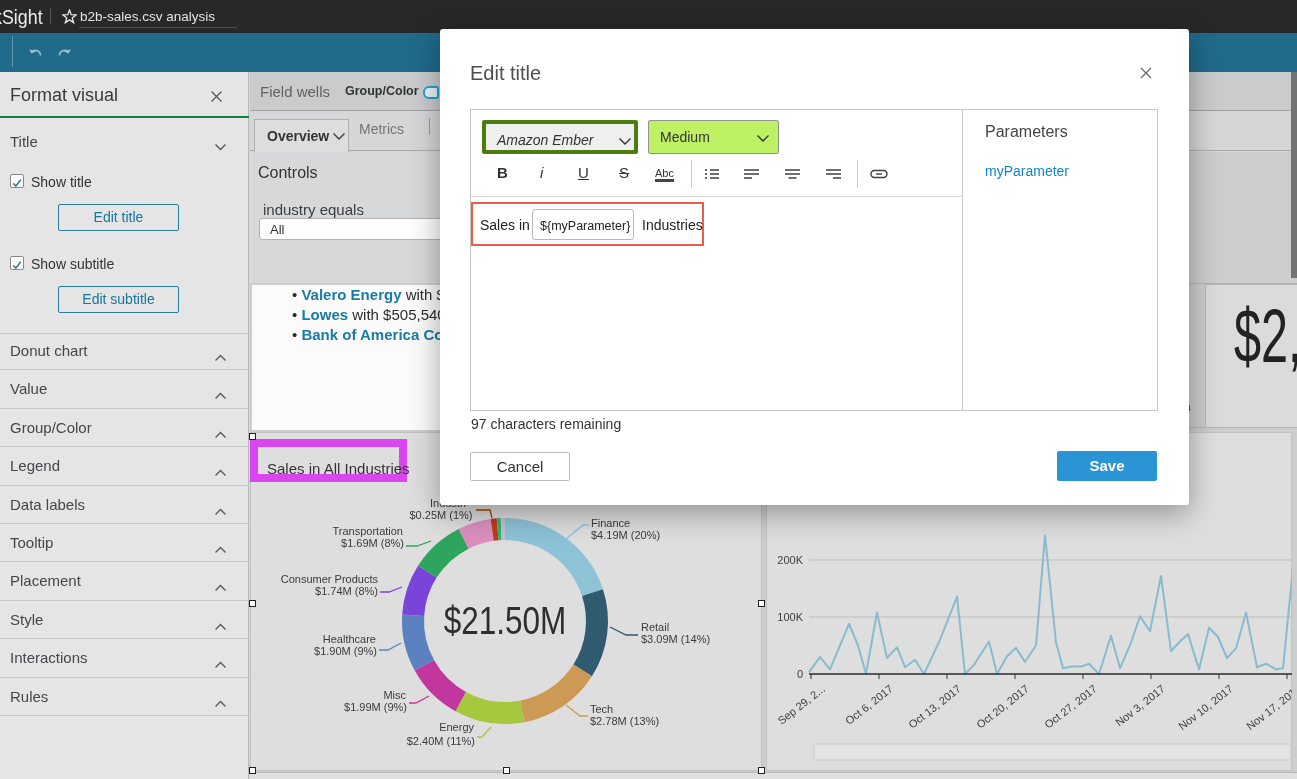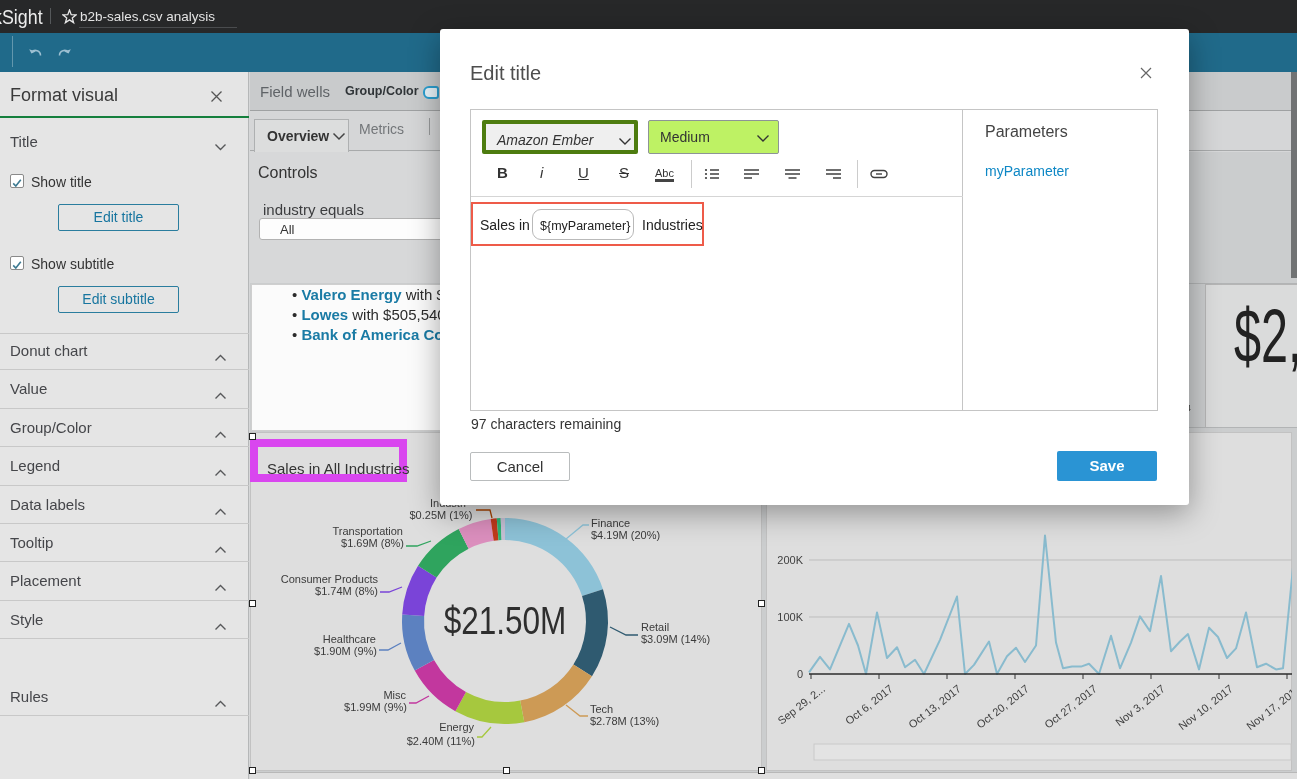--- a/index.html
+++ b/index.html
@@ -93,20 +93,26 @@
       <span style="position:absolute;right:22px;top:16px;"><svg width="13" height="8" viewBox="0 0 13 8">
           <path d="M1.5 6.5 L6.5 1.5 L11.5 6.5" fill="none" stroke="#57585a" stroke-width="1.4"></path>
         </svg></span>
     </div>
     <div style="position:absolute;left:0;top:528.8px;width:249px;height:38.4px;border-bottom:1px solid #c8c8c8;">
       <span style="position:absolute;left:10px;top:10px;font-size:15px;color:#45464a;">Style</span>
       <span style="position:absolute;right:22px;top:16px;"><svg width="13" height="8" viewBox="0 0 13 8">
           <path d="M1.5 6.5 L6.5 1.5 L11.5 6.5" fill="none" stroke="#57585a" stroke-width="1.4"></path>
         </svg></span>
     </div>
+    <div style="position:absolute;left:0;top:567.2px;width:249px;height:38.4px;border-bottom:1px solid #c8c8c8;">
+      <span style="position:absolute;left:10px;top:10px;font-size:15px;color:#45464a;">Interactions</span>
+      <span style="position:absolute;right:22px;top:16px;"><svg width="13" height="8" viewBox="0 0 13 8">
+          <path d="M1.5 6.5 L6.5 1.5 L11.5 6.5" fill="none" stroke="#57585a" stroke-width="1.4"></path>
+        </svg></span>
+    </div>
     <div style="position:absolute;left:0;top:605.6px;width:249px;height:38.4px;border-bottom:1px solid #c8c8c8;">
       <span style="position:absolute;left:10px;top:10px;font-size:15px;color:#45464a;">Rules</span>
       <span style="position:absolute;right:22px;top:16px;"><svg width="13" height="8" viewBox="0 0 13 8">
           <path d="M1.5 6.5 L6.5 1.5 L11.5 6.5" fill="none" stroke="#57585a" stroke-width="1.4"></path>
         </svg></span>
     </div>
 </div>
 
 <div class="abs" style="left:250px;top:72px;width:1047px;height:39px;background:#c9cbcc;border-bottom:1px solid #9fa1a2;">
   <span class="abs" style="left:10px;top:11px;font-size:15px;color:#5f6367;">Field wells</span>
@@ -122,21 +128,21 @@
   </div>
   <span class="abs" style="left:109px;top:9px;font-size:14px;color:#737679;">Metrics</span>
   <div class="abs" style="left:179px;top:6px;width:1px;height:17px;background:#97999a;"></div>
 </div>
 
 <div class="abs" style="left:250px;top:152px;width:1047px;height:627px;background:#cbcdce;">
   <div class="abs" style="left:0;top:0;width:511px;height:131px;background:#d7d8d9;"></div>
   <span class="abs" style="left:8px;top:12px;font-size:16px;color:#333;">Controls</span>
   <span class="abs" style="left:13px;top:49px;font-size:15px;color:#3c3d3f;">industry equals</span>
   <div class="abs" style="left:9px;top:66px;width:500px;height:22px;background:#fdfdfd;border:1px solid #b2b2b2;border-radius:3px;">
-    <span class="abs" style="left:20px;top:3px;font-size:13px;color:#333;">All</span>
+    <span class="abs" style="left:10px;top:3px;font-size:13px;color:#333;">All</span>
   </div>
 </div>
 
 <div class="abs" style="left:251px;top:284px;width:510px;height:147px;background:#fbfbfb;border:1px solid #cfcfcf;">
   <div style="position:absolute;left:40px;top:0px;font-size:15px;color:#2c2c2c;line-height:20px;">
     <div>• <b style="color:#1a7ba5;">Valero Energy</b> with $505,540.42</div>
     <div>• <b style="color:#1a7ba5;text-align:center;">Lowes</b> with $505,540.42 in total</div>
     <div>• <b style="color:#1a7ba5;">Bank of America Corp</b> with total</div>
   </div>
 </div>
@@ -309,21 +315,21 @@
     </svg>
     <div class="abs" style="left:386px;top:50px;width:1px;height:28px;background:#ccc;"></div>
     <svg class="abs" style="left:399px;top:58px;" width="18" height="12" viewBox="0 0 18 12">
       <rect x="1" y="2.5" width="16" height="7" rx="3.5" fill="none" stroke="#3f3f3f" stroke-width="1.4"></rect>
       <line x1="6" y1="6" x2="12" y2="6" stroke="#3f3f3f" stroke-width="1.4"></line>
     </svg>
     <div class="abs" style="left:0;top:86px;width:492px;height:1px;background:#d5d5d5;"></div>
 
     <div class="abs" style="left:0px;top:92px;width:233px;height:44px;border:2px solid #ee5b49;background:#fff;">
       <span class="abs" style="left:7px;top:13px;font-size:14px;color:#222;">Sales in</span>
-      <div class="abs" style="left:59px;top:5px;width:102px;height:31px;border:1px solid #b9b9b9;border-radius:9px;">
+      <div class="abs" style="left:59px;top:5px;width:102px;height:31px;border:1px solid #b9b9b9;border-radius:3px;">
         <span class="abs" style="left:7px;top:9px;font-size:12.5px;color:#222;">${myParameter}</span>
       </div>
       <span class="abs" style="left:169px;top:13px;font-size:14px;color:#222;">Industries</span>
     </div>
   </div>
   <span class="abs" style="left:31px;top:387px;font-size:14px;color:#333;">97 characters remaining</span>
   <div class="abs" style="left:30px;top:423px;width:100px;height:29px;border:1px solid #b9bcbd;border-radius:2px;background:#fff;text-align:center;line-height:27px;font-size:15px;color:#333;">Cancel</div>
   <div class="abs" style="left:617px;top:422px;width:100px;height:30px;border-radius:2px;background:#2a94d4;text-align:center;line-height:30px;font-size:15px;color:#fff;font-weight:bold;">Save</div>
 </div>
 

